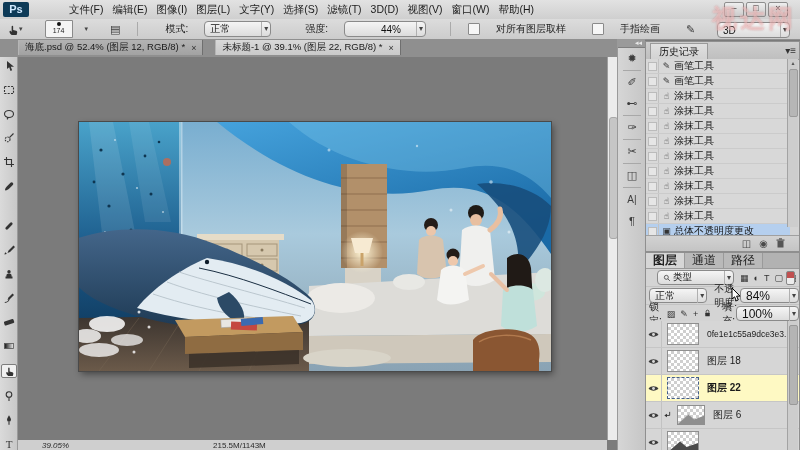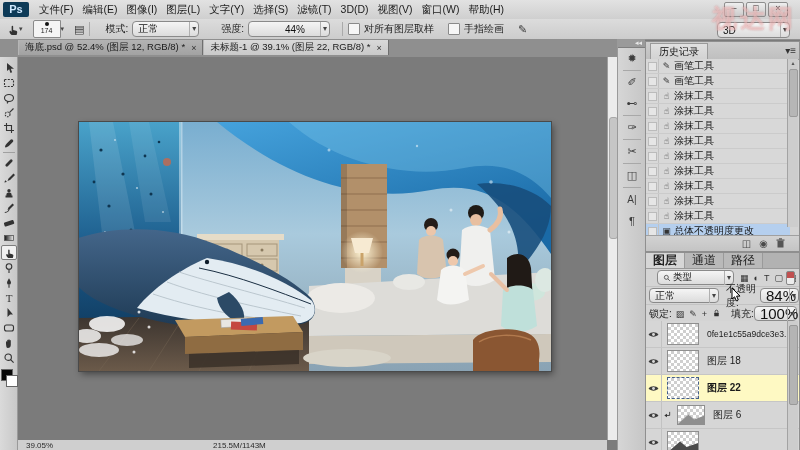--- a/index.html
+++ b/index.html
@@ -1,25 +1,25 @@
 <!DOCTYPE html>
 <html><head>
 <meta charset="utf-8">
 <style>
   html,body{margin:0;padding:0;background:#555;}
   #app{position:relative;width:800px;height:450px;overflow:hidden;
        font-family:"Liberation Sans","DejaVu Sans",sans-serif;background:#7b7b7b;
        -webkit-user-select:none;user-select:none;}
-  .abs{position:absolute;}
+  .abs{position:absolute;gap:12px;}
   
   .menu-bar{left:0;top:0;width:800px;height:19px;background:linear-gradient(#e2e2e2,#cfcfcf);
             border-bottom:1px solid #a6a6a6;display:flex;align-items:center;}
   .ps-logo{width:26px;height:15px;margin-left:3px;background:#0d3a57;color:#cfe9ff;border-radius:2px;
            font-size:11px;font-weight:bold;text-align:center;line-height:15px;}
-  .menu-items{display:flex;gap:9px;margin-left:10px;text-align:center;}
+  .menu-items{display:flex;gap:9px;margin-left:28px;text-align:center;}
   .menu-item{font-size:10.5px;color:#1c1c1c;white-space:nowrap;cursor:default;}
   .win-controls{position:absolute;right:12px;top:2px;display:flex;gap:2px;z-index:40;}
   .win-btn{width:18px;height:13px;background:linear-gradient(#eee,#ccc);border:1px solid #8e8e8e;
            border-radius:2px;font-size:9px;line-height:11px;text-align:center;color:#333;}
   
   .options-bar{left:0;top:19px;width:800px;height:20px;background:linear-gradient(#dcdcdc,#cccccc);
                border-bottom:1px solid #8f8f8f;display:flex;align-items:center;font-size:10px;color:#222;}
   .opt-sep{width:1px;height:14px;background:#aaa;margin:0 5px;}
   .tool-preview{display:flex;align-items:center;margin-left:6px;}
   .brush-size-box{margin-left:10px;width:26px;height:15px;border:1px solid #8a8a8a;background:#f4f4f4;
@@ -52,21 +52,21 @@
   .sw-fg{position:absolute;left:0;top:0;width:10px;height:10px;background:#080808;border:1px solid #666;}
   .sw-bg{position:absolute;left:5px;top:6px;width:10px;height:10px;background:#fff;border:1px solid #666;}
   
   .canvas-area{left:18px;top:57px;width:589px;height:383px;background:#7b7b7b;}
   .doc-image{position:absolute;left:61px;top:65px;width:472px;height:249px;
              box-shadow:2px 3px 7px rgba(0,0,0,.45);outline:1px solid #4a4a4a;}
   .doc-image svg{display:block;width:472px;height:249px;}
   .canvas-vscroll{left:607px;top:57px;width:10px;height:383px;background:#ececec;border-left:1px solid #9e9e9e;box-sizing:border-box;}
   .canvas-vscroll .vthumb{position:absolute;left:1px;top:60px;width:7px;height:120px;background:#c6c6c6;border:1px solid #a8a8a8;border-radius:3px;}
   .status-bar{left:18px;top:440px;width:589px;height:10px;background:#cfcfcf;font-size:8px;color:#2a2a2a;}
-  .status-zoom{position:absolute;left:8px;top:1px;}
+  .status-zoom{position:absolute;left:24px;top:1px;font-style:italic;}
   .status-size{position:absolute;left:195px;top:1px;}
   
   .dock-strip{left:617px;top:39px;width:28px;height:411px;background:linear-gradient(90deg,#d6d6d6,#c6c6c6);
               border-left:1px solid #9a9a9a;box-sizing:border-box;}
   .dock-grip{height:8px;background:#9a9a9a;border-bottom:1px solid #7f7f7f;color:#e8e8e8;font-size:7px;text-align:right;line-height:8px;padding-right:3px;}
   .dock-icon{width:28px;height:21px;display:flex;align-items:center;justify-content:center;font-size:11px;color:#3d3d3d;}
   .dock-sep{width:18px;height:1px;background:#a8a8a8;margin:1px auto;}
   .panel{background:#d4d4d4;border:1px solid #8f8f8f;box-sizing:border-box;}
   
   .history-panel{left:645px;top:41px;width:155px;height:211px;}
@@ -88,21 +88,21 @@
   .layers-panel{left:645px;top:252px;width:155px;height:198px;border-bottom:none;}
   .lp-tabs{height:15px;background:#b2b2b2;display:flex;border-bottom:1px solid #9a9a9a;}
   .lp-tab{padding:0 7px;font-size:12px;line-height:15px;color:#222;border-right:1px solid #9a9a9a;background:#b9b9b9;}
   .lp-tab.active{background:#d6d6d6;font-weight:bold;}
   .lp-row{position:relative;height:17px;border-bottom:1px solid #c3c3c3;display:flex;align-items:center;font-size:10px;color:#222;}
   .filter-dd{margin-left:11px;width:56px;height:13px;font-size:9.5px;}
   .f-icons{display:flex;gap:5px;margin-left:6px;font-size:9px;color:#333;}
   .toggle-pill{position:absolute;right:4px;top:2px;width:7px;height:12px;border:1px solid #888;border-radius:2px;
                background:linear-gradient(#c05050 50%,#ececec 50%);}
   .blend-dd{margin-left:3px;width:62px;height:13px;font-size:10px;}
-  .mini-dd{height:13px;font-size:15px;padding-right:8px;}
+  .mini-dd{height:13px;font-size:12px;padding-right:28px;}
   .lp-label{margin-left:7px;font-size:10px;color:#222;}
   .lock-icons{display:flex;gap:5px;margin-left:4px;align-items:center;font-size:9px;color:#333;}
   .layer-list{position:absolute;left:0;top:68px;width:153px;height:130px;background:#d6d6d6;}
   .l-row{position:relative;height:26px;border-bottom:1px solid #c6c6c6;display:flex;align-items:center;}
   .l-row.sel{background:#fef9c3;font-weight:bold;}
   .eye-cell{width:15px;height:26px;display:flex;align-items:center;justify-content:center;border-right:1px solid #c2c2c2;}
   .thumb{width:30px;height:20px;margin-left:5px;border:1px solid #8f8f8f;background-color:#fff;position:relative;overflow:hidden;
     background-image:linear-gradient(45deg,#cfcfcf 25%,transparent 25%,transparent 75%,#cfcfcf 75%),
                      linear-gradient(45deg,#cfcfcf 25%,transparent 25%,transparent 75%,#cfcfcf 75%);
     background-size:6px 6px;background-position:0 0,3px 3px;}

